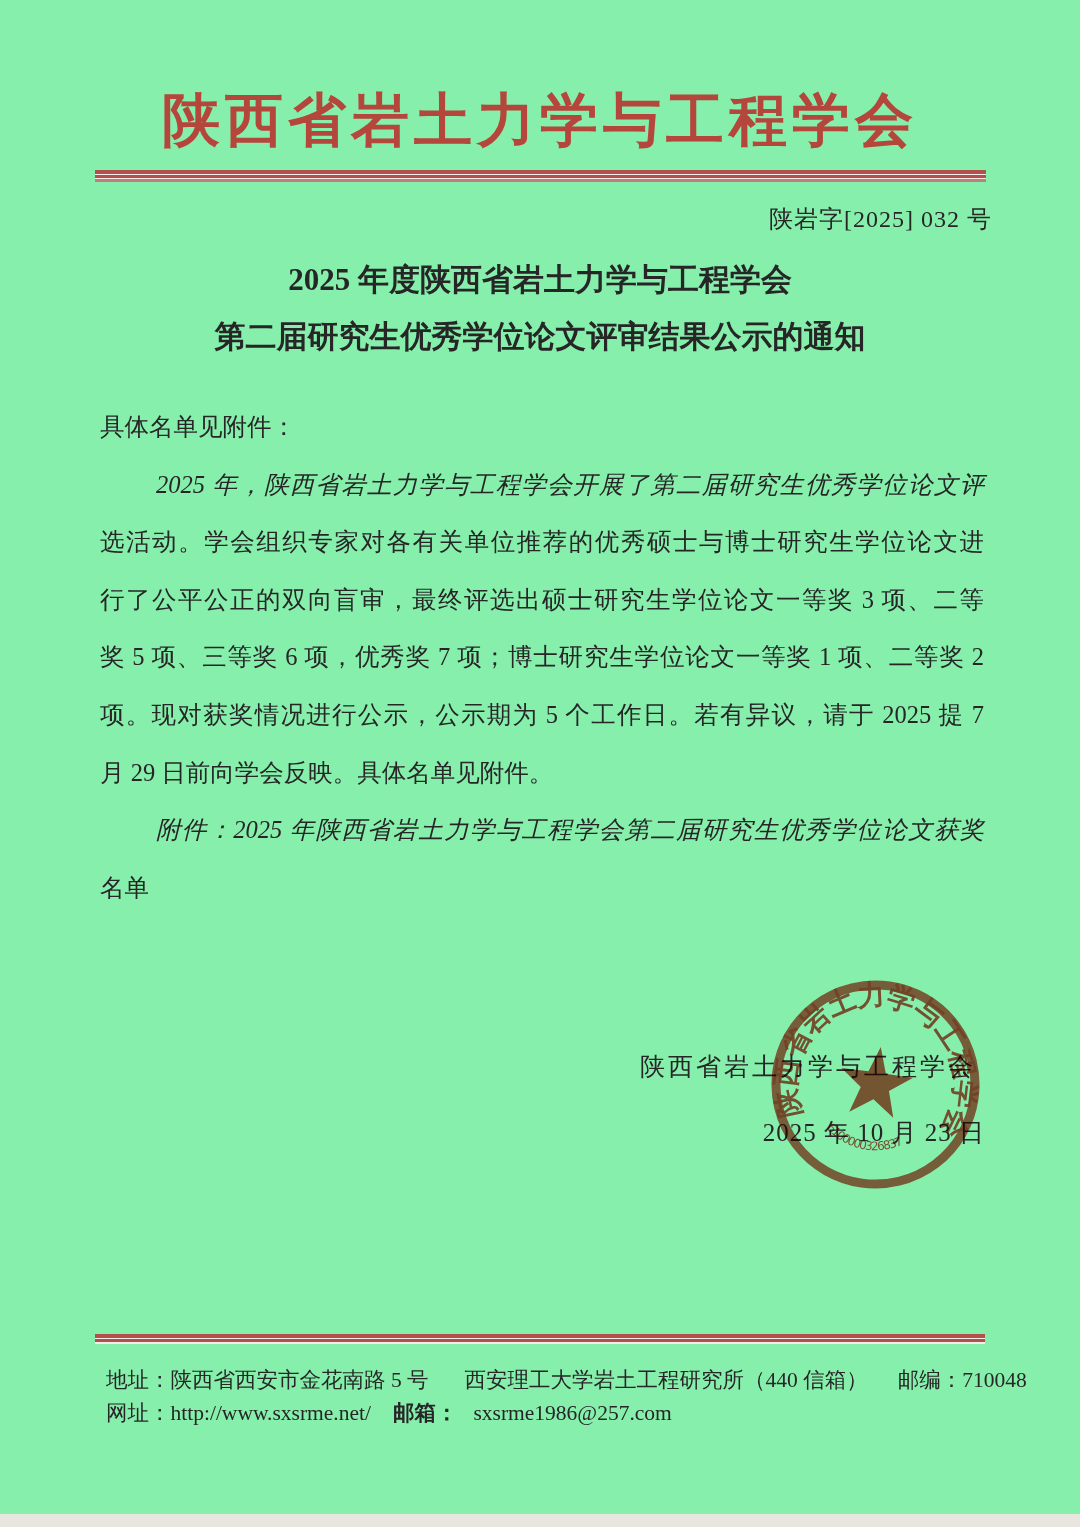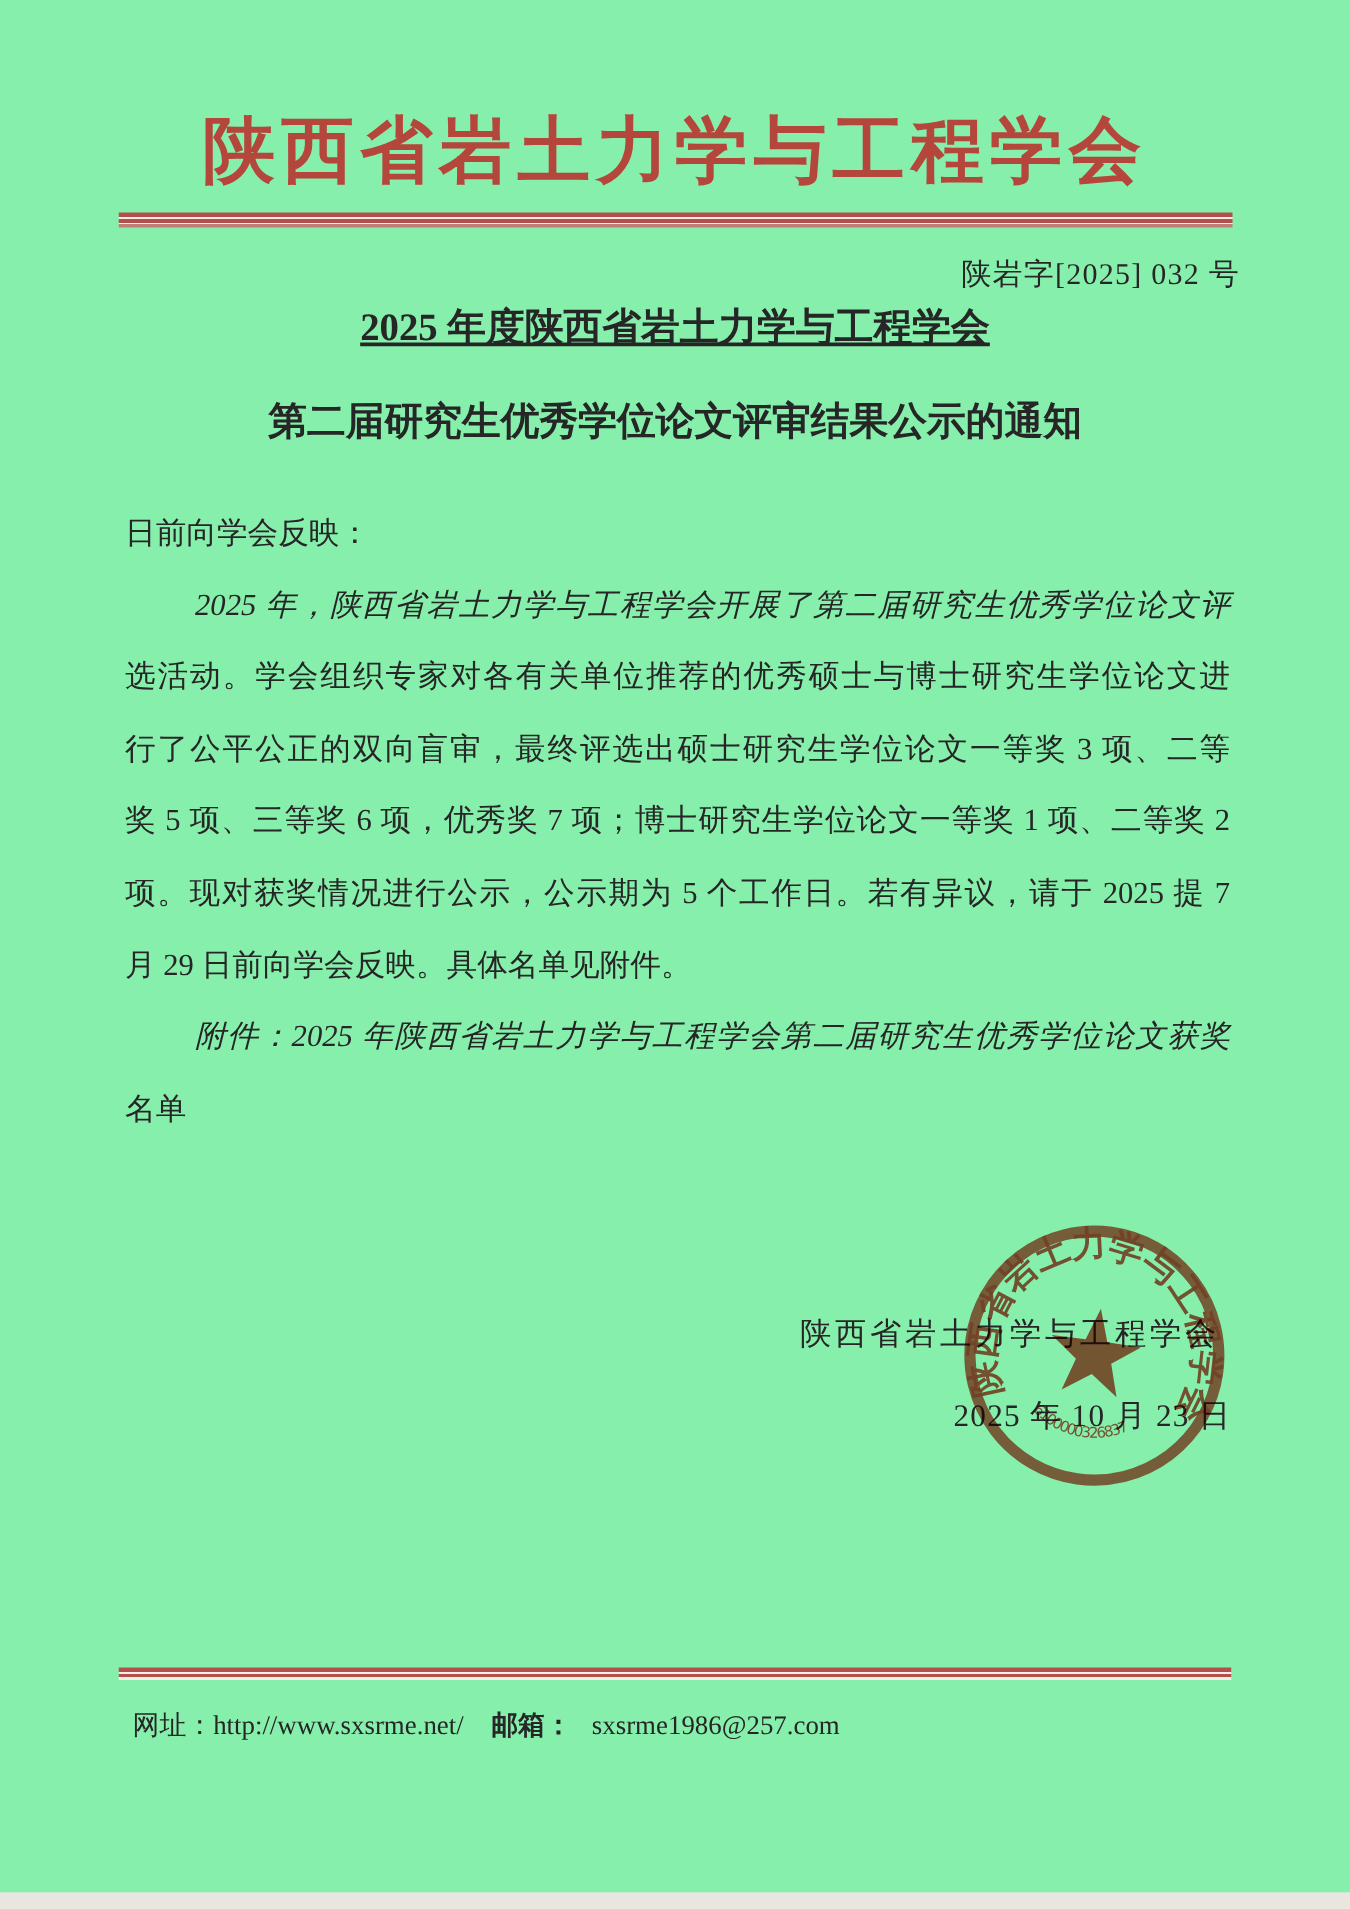--- a/index.html
+++ b/index.html
@@ -32,21 +32,21 @@
       #c07e79 9.5px, #c07e79 12px);
   }
   .doc-number {
     position:absolute; top:203px; right:88px;
     font-size:24px; letter-spacing:1px;
   }
 
   
   .doc-title { position:absolute; left:0; right:0; text-align:center;
     font-weight:bold; font-size:31px; white-space:nowrap; }
-  .doc-title.t1 { top:241px;text-decoration:underline; }
+  .doc-title.t1 { top:259px; }
   .doc-title.t2 { top:316px; }
 
   
   .body-block {
     position:absolute; top:398px; left:100px; width:884px;
     font-size:24.5px;
   }
   .line { height:57.6px; line-height:57.6px; white-space:nowrap; }
   .line.j { text-align:justify; text-align-last:justify; }
   .line.indent { text-indent:56px;font-style:italic; }
@@ -95,21 +95,21 @@
 <div class="page">
 
   <div class="org-title">陕西省岩土力学与工程学会</div>
   <div class="header-rule"></div>
   <div class="doc-number">陕岩字[2025]  032 号</div>
 
   <div class="doc-title t1">2025 年度陕西省岩土力学与工程学会</div>
   <div class="doc-title t2">第二届研究生优秀学位论文评审结果公示的通知</div>
 
   <div class="body-block">
-    <div class="line">日前向学会反映：</div>
+    <div class="line">具体名单见附件：</div>
     <div class="line j indent">2025 年，陕西省岩土力学与工程学会开展了第二届研究生优秀学位论文评</div>
     <div class="line j">选活动。学会组织专家对各有关单位推荐的优秀硕士与博士研究生学位论文进</div>
     <div class="line j">行了公平公正的双向盲审，最终评选出硕士研究生学位论文一等奖 3 项、二等</div>
     <div class="line j">奖 5 项、三等奖 6 项，优秀奖 7 项；博士研究生学位论文一等奖 1 项、二等奖 2</div>
     <div class="line j">项。现对获奖情况进行公示，公示期为 5 个工作日。若有异议，请于 2025 提 7</div>
     <div class="line">月 29 日前向学会反映。具体名单见附件。</div>
     <div class="line j indent">附件：2025 年陕西省岩土力学与工程学会第二届研究生优秀学位论文获奖</div>
     <div class="line">名单</div>
   </div>
 
@@ -127,17 +127,20 @@
       <textPath href="#ringPath" startOffset="0" textLength="332" lengthAdjust="spacingAndGlyphs">陕西省岩土力学与工程学会</textPath>
     </text>
     <text font-size="12" fill="#d53826" opacity="0.9" letter-spacing="1.5" font-family="DejaVu Sans, sans-serif">
       <textPath href="#serialPath" startOffset="3" textLength="86">6100000326837</textPath>
     </text>
   </svg>
 
   <div class="footer-rule"></div>
   <div class="footer-text">
     <div>
+      <span>地址：</span><span>陕西省西安市金花南路 5 号</span><span class="gap-lg">西安理工大学岩土工程研究所（440 信箱）</span><span class="gap-md">邮编：</span><span>710048</span>
+    </div>
+    <div>
       <span>网址：</span><span>http://www.sxsrme.net/</span><span class="gap-sm">邮箱：</span><span class="gap-xs">sxsrme1986@257.com</span>
     </div>
   </div>
 
 </div>
 
 </body></html>

